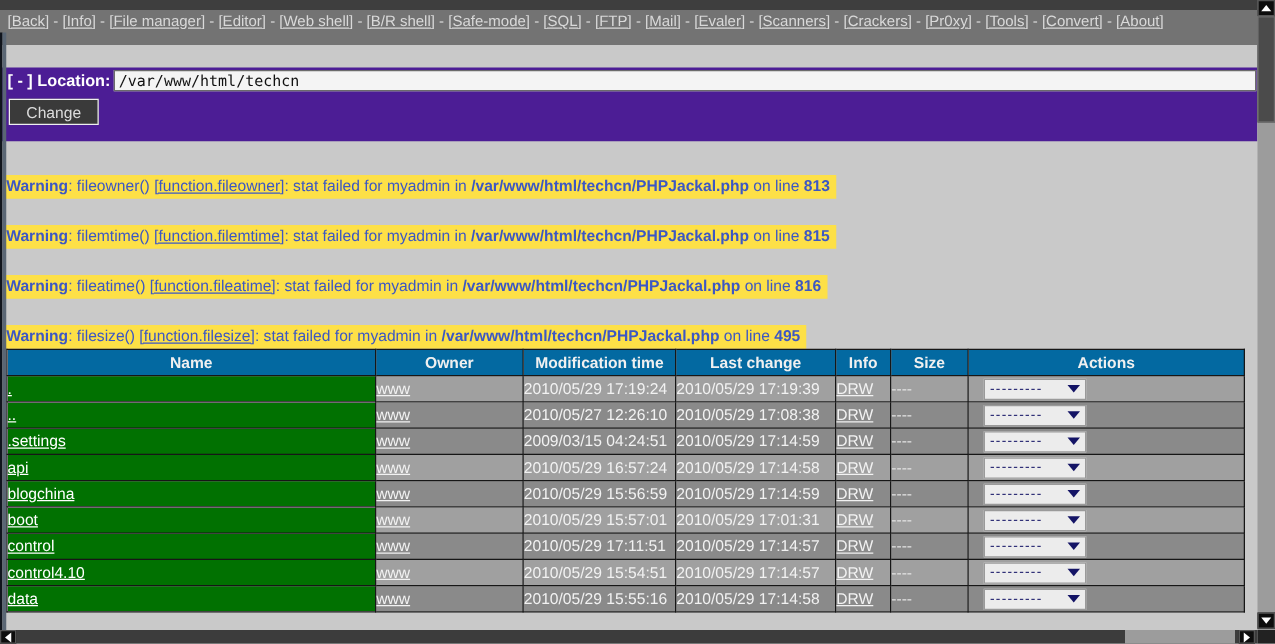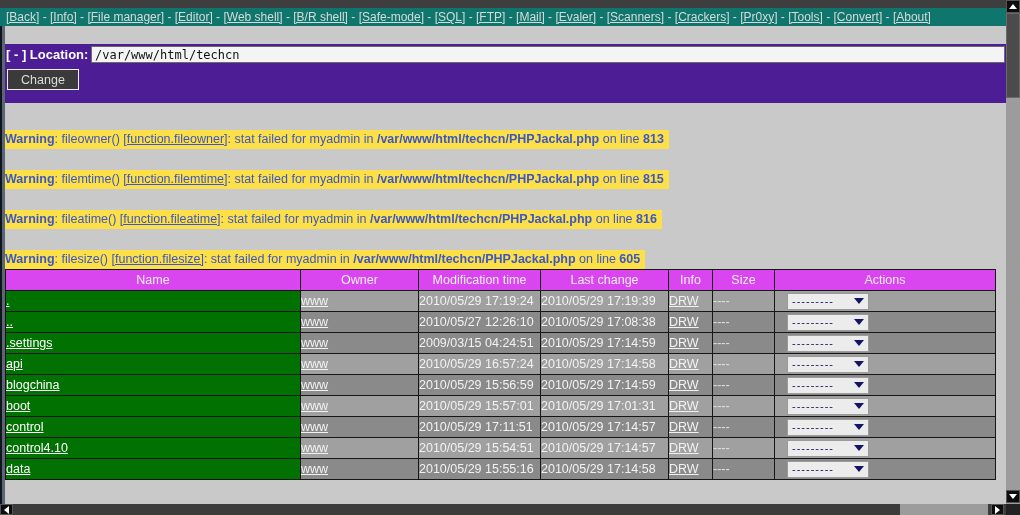--- a/index.html
+++ b/index.html
@@ -12,21 +12,21 @@
   .content {
     position:absolute; left:0; top:0; width:1006px; height:504px;
     overflow:hidden; background:#c9c9c9;
   }
   
   .edge-dark { position:absolute; left:0; top:26px; width:2px; height:478px; background:#10141c; z-index:8;}
   .edge-blue { position:absolute; left:2px; top:26px; width:3px; height:478px; background:#5a6674; z-index:8;}
 
   .topstrip { height:8px; background:#3e3e3e; }
   .navbar {
-    height:18px; background:#0f766e; color:#d9d9d9;
+    height:28px; background:#737373; color:#d9d9d9;
     font-size:12px; line-height:18px; padding-left:6px;
     white-space:nowrap; overflow:hidden;
   }
   .nav-link { color:#d9d9d9; text-decoration:underline; cursor:pointer; }
   .nav-sep { color:#d9d9d9; }
 
   .loc-panel {
     margin-top:18px; height:59px; background:#4c1d95; position:relative;
   }
   .loc-label {
@@ -57,21 +57,21 @@
 
   table.files {
     margin-left:5px; width:990px; border-collapse:collapse;
     table-layout:fixed; font-size:12.5px;
   }
   table.files th, table.files td {
     border:1px solid #161616; height:21px; overflow:hidden;
     white-space:nowrap; padding:0;
   }
   table.files th {
-    background:#d946ef; color:#f0f0f0; font-weight:normal;
+    background:#0369a1; color:#f0f0f0; font-weight:bold;
     text-align:center;
   }
   tr.row-odd td { background:#a0a0a0; }
   tr.row-even td { background:#8a8a8a; }
   tr.row-odd td.c-name, tr.row-even td.c-name { background:#017101; }
   td.c-name { padding-left:4px; }
   td.c-owner { padding-left:4px; }
   td.c-info { padding-left:4px; }
   td.c-size { padding-left:10px; color:#e2e2e2; }
   td.c-mtime, td.c-ctime { text-align:left; color:#f2f2f2; }
@@ -155,21 +155,21 @@
         <span class="seg-n"> on line </span>
         <span class="seg-b">816</span>
       </div>
       <div class="warning">
         <span class="seg-b">Warning</span>
         <span class="seg-n">: filesize() </span>
         <span class="seg-a">[function.filesize]</span>
         <span class="seg-n">: stat failed for myadmin in </span>
         <span class="seg-b">/var/www/html/techcn/PHPJackal.php</span>
         <span class="seg-n"> on line </span>
-        <span class="seg-b">605</span>
+        <span class="seg-b">495</span>
       </div>
     </div>
 
   <table class="files">
     <colgroup>
       <col style="width:295px">
         <col style="width:118px">
         <col style="width:122px">
       <col style="width:128px">
         <col style="width:44px">

